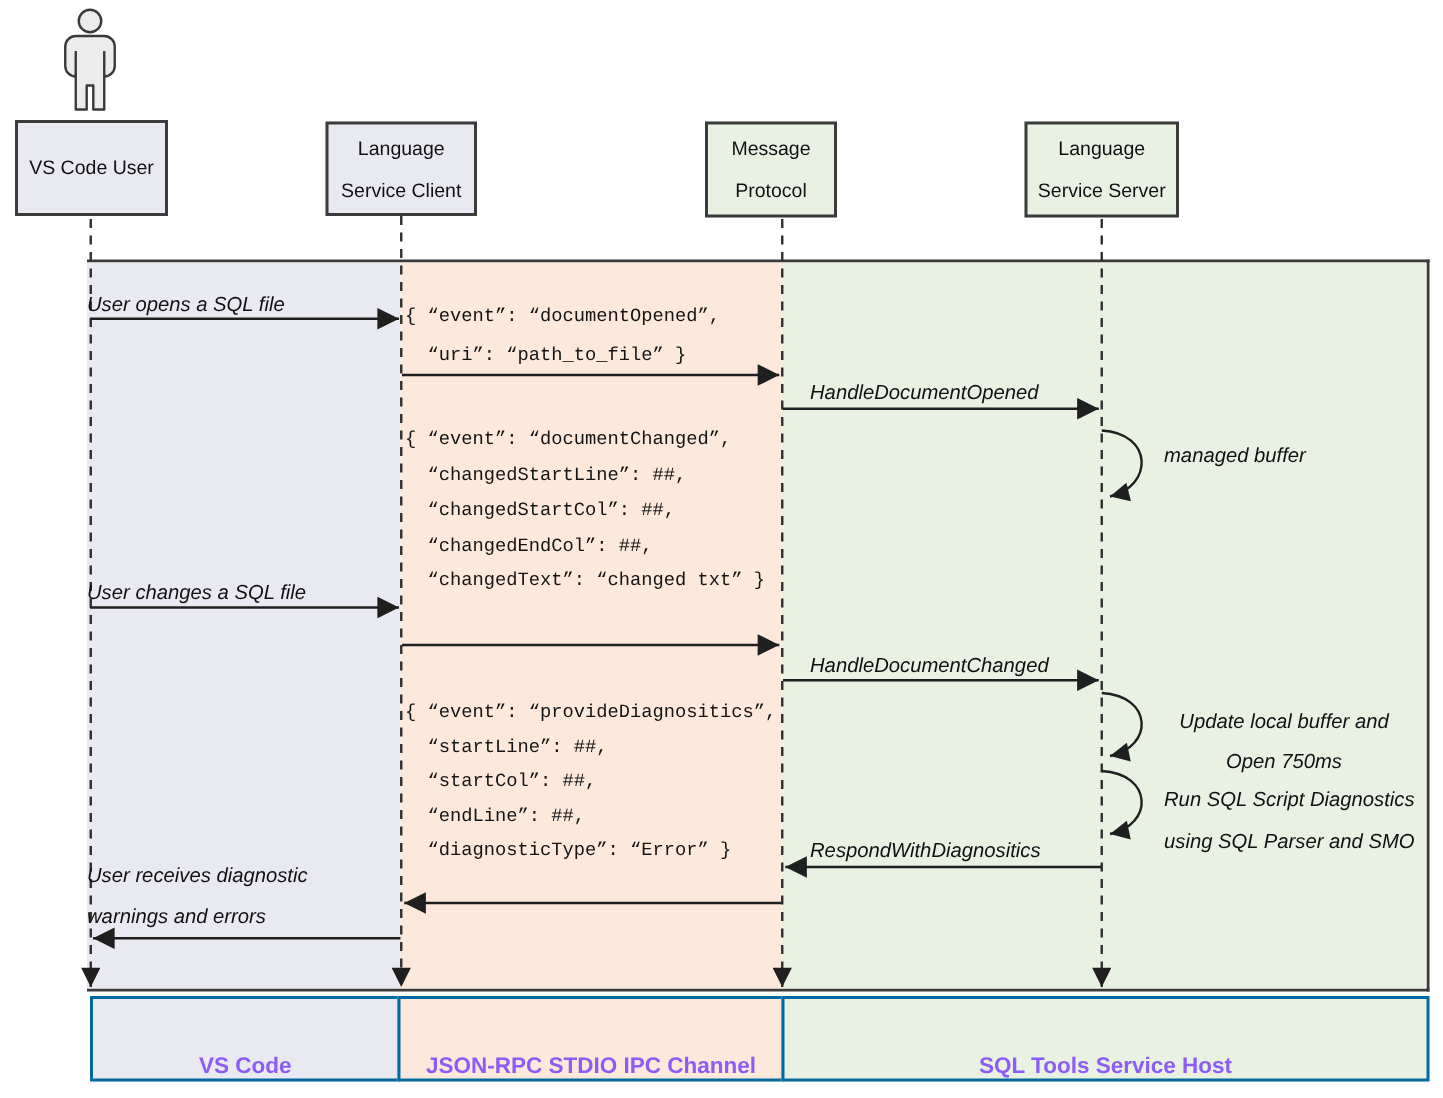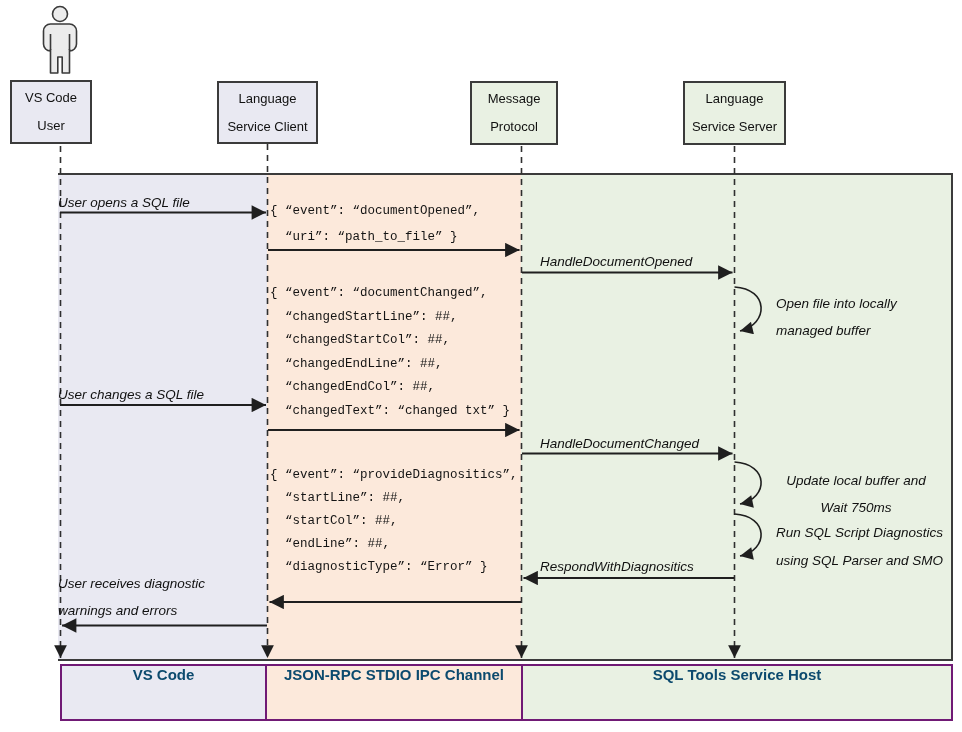--- a/index.html
+++ b/index.html
@@ -34,37 +34,37 @@
        color:#111;white-space:nowrap;z-index:4;}
   .lbl.ctr{text-align:left;}
   .note{position:absolute;font-style:italic;font-size:13.5px;color:#111;
         white-space:nowrap;z-index:4;}
 
   .jsonb{position:absolute;font-family:"Liberation Mono",monospace;
          font-size:12.5px;color:#141414;z-index:4;}
   .jsonb div{white-space:pre;}
 
   .footer-box{position:absolute;top:664px;height:57px;box-sizing:border-box;
-              border:2px solid #701a75;display:flex;align-items:flex-start;justify-content:center;
-              font-weight:bold;font-size:15px;color:#0c4a6e;z-index:2;}
+              border:2px solid #0369a1;display:flex;align-items:flex-end;justify-content:center;
+              font-weight:bold;font-size:15px;color:#8b5cf6;z-index:2;}
 </style>
 </head>
 <body>
 
 <div class="canvas">
 
   <svg class="person" width="52" height="72" viewBox="0 0 52 72">
     <circle cx="26" cy="11" r="7.5" fill="#ececec" stroke="#3a3a3a" stroke-width="1.6"></circle>
     <rect x="9.5" y="21" width="33" height="27" rx="7" fill="#ececec" stroke="#3a3a3a" stroke-width="1.6"></rect>
     <path d="M16.5,46 V70 H23.8 V54 H28.2 V70 H35.5 V46" fill="#ececec" stroke="#3a3a3a" stroke-width="1.6" stroke-linejoin="round"></path>
     <line x1="16.5" y1="31" x2="16.5" y2="47" stroke="#3a3a3a" stroke-width="1.6"></line>
     <line x1="35.5" y1="31" x2="35.5" y2="47" stroke="#3a3a3a" stroke-width="1.6"></line>
   </svg>
 
-  <div class="abox lav" style="left:10px;top:80px;width:82px;height:64px">
+  <div class="abox lav" style="left:10px;top:80px;width:102px;height:64px">
     <div class="bl">VS Code User</div>
   </div>
   <div class="abox lav" style="left:217px;top:81px;width:101px;height:63px">
     <div class="bl">Language</div>
     <div class="bl">Service Client</div>
   </div>
   <div class="abox grn" style="left:470px;top:81px;width:88px;height:64px">
     <div class="bl">Message</div>
     <div class="bl">Protocol</div>
   </div>
@@ -110,41 +110,39 @@
   <div class="lbl ctr" style="left:58px;top:385px;width:185px">User changes a SQL file</div>
   <div class="lbl ctr" style="left:58px;top:570px;width:209px;line-height:27px">
     <div>User receives diagnostic</div>
     <div>warnings and errors</div>
   </div>
   <div class="lbl" style="left:540px;top:252px">HandleDocumentOpened</div>
   <div class="lbl" style="left:540px;top:434px">HandleDocumentChanged</div>
   <div class="lbl" style="left:540px;top:557px">RespondWithDiagnositics</div>
 
   <div class="note" style="left:776px;top:290px;line-height:27px">
-    <div>Open file into locally</div>
     <div>managed buffer</div>
   </div>
   <div class="note" style="left:776px;top:467px;width:160px;text-align:center;line-height:27px">
     <div>Update local buffer and</div>
-    <div>Wait 750ms</div>
+    <div>Open 750ms</div>
   </div>
   <div class="note" style="left:776px;top:519px;line-height:28px">
     <div>Run SQL Script Diagnostics</div>
     <div>using SQL Parser and SMO</div>
   </div>
 
   <div class="jsonb" style="left:270px;top:198px;line-height:26px">
     <div>{ “event”: “documentOpened”,</div>
     <div>  “uri”: “path_to_file” }</div>
   </div>
   <div class="jsonb" style="left:270px;top:282px;line-height:23.5px">
     <div>{ “event”: “documentChanged”,</div>
     <div>  “changedStartLine”: ##,</div>
     <div>  “changedStartCol”: ##,</div>
-    <div>  “changedEndLine”: ##,</div>
     <div>  “changedEndCol”: ##,</div>
     <div>  “changedText”: “changed txt” }</div>
   </div>
   <div class="jsonb" style="left:270px;top:464px;line-height:23px">
     <div>{ “event”: “provideDiagnositics”,</div>
     <div>  “startLine”: ##,</div>
     <div>  “startCol”: ##,</div>
     <div>  “endLine”: ##,</div>
     <div>  “diagnosticType”: “Error” }</div>
   </div>

